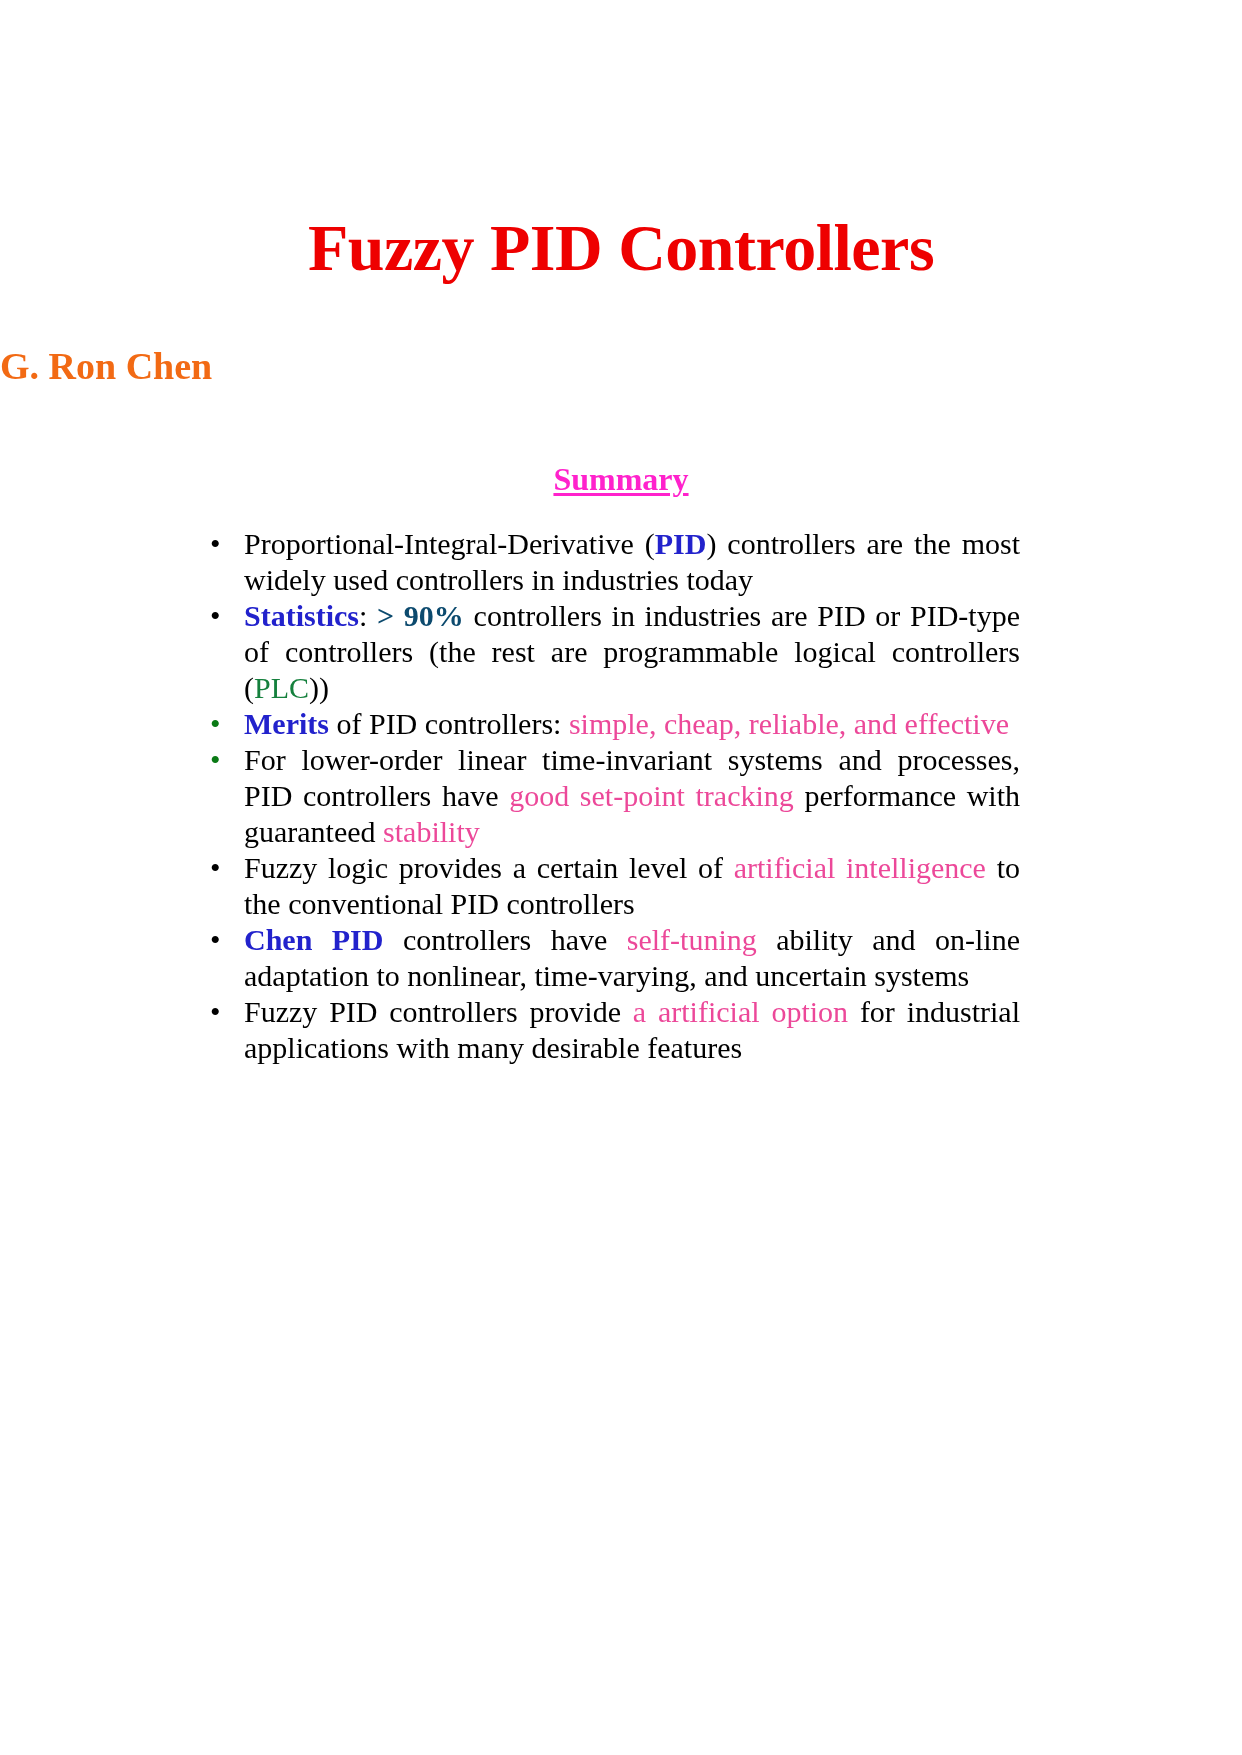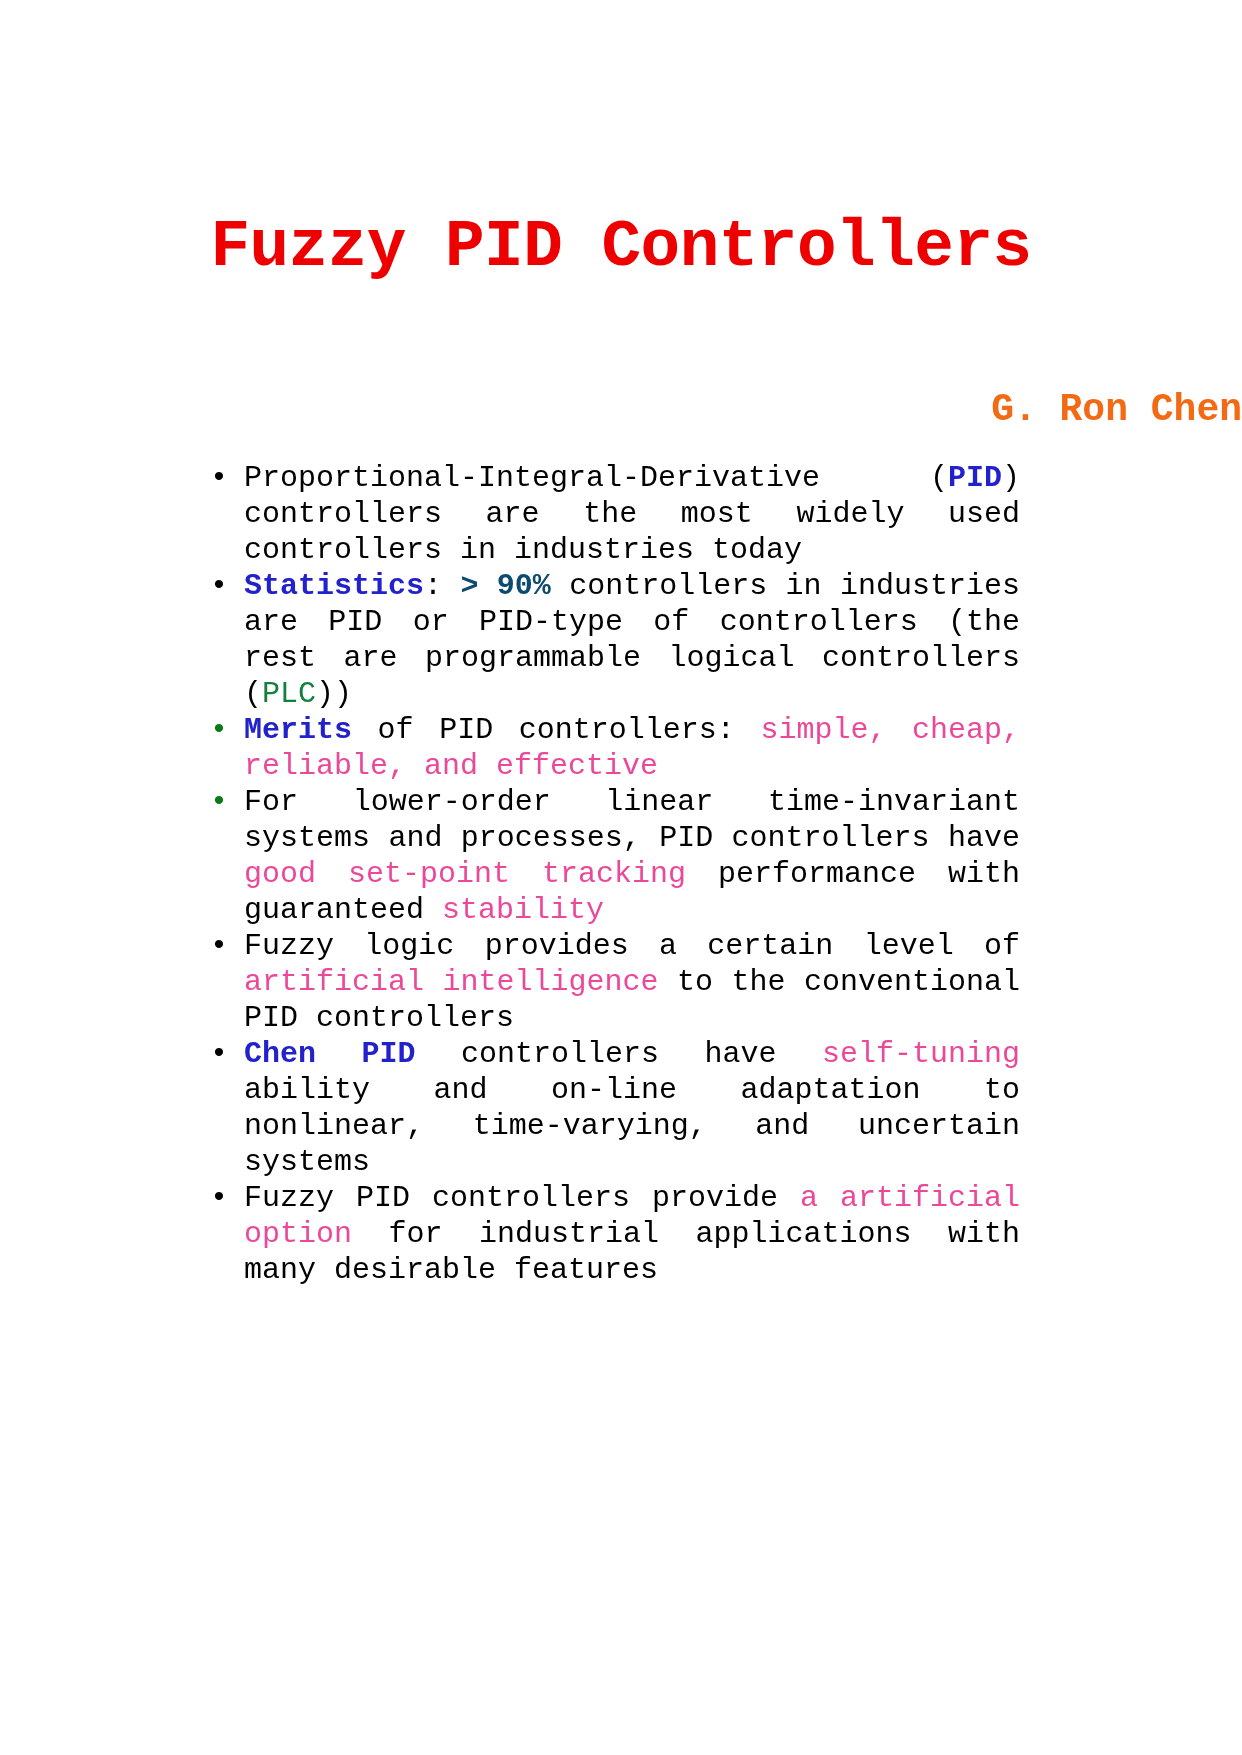--- a/index.html
+++ b/index.html
@@ -13,41 +13,40 @@
     font-family: "Liberation Serif", "DejaVu Serif", serif;
     color: #000000;
     overflow: hidden;
   }
   .page {
     position: relative;
     width: 1242px;
     height: 1755px;
     background: #ffffff;
     box-sizing: border-box;
-    font-family: Liberation Mono, monospace;
   }
 
   
   .title-block {
     padding-top: 196px;
     text-align: center;
   }
   .title-line {
     color: #ee0000;
     font-weight: bold;
     font-size: 66px;
     line-height: 104px;
     letter-spacing: -0.5px;
     white-space: nowrap;
   }
 
   
   .author-block {
-    margin-top: 88px;
-    text-align: right;
+    margin-top: 44px;
+    text-align: left;
   }
   .author-name {
     color: #f26a14;
     font-weight: bold;
     font-size: 38px;
     line-height: 44px;
   }
 
   
   .lecture-block {
@@ -115,20 +114,23 @@
 
   <div class="title-block">
     <div class="title-line">Fuzzy PID Controllers</div>
   </div>
 
   <div class="author-block">
     <div class="author-name">G. Ron Chen</div>
   </div>
 
 
+  <div class="summary-heading-wrap">
+    <span class="summary-heading">Summary</span>
+  </div>
 
   <ul class="summary-list" id="summary-list">
       <li class="summary-item"><span class="marker marker-black">•</span><span class="t-black">Proportional-Integral-Derivative (</span><span class="t-blue">PID</span><span class="t-black">) controllers are the most widely used controllers in industries today</span></li>
       <li class="summary-item"><span class="marker marker-black">•</span><span class="t-blue">Statistics</span><span class="t-black">: </span><span class="t-red">&gt; 90%</span><span class="t-black"> controllers in industries are PID or PID-type of controllers (the rest are programmable logical controllers (</span><span class="t-blue-n">PLC</span><span class="t-black">))</span></li>
       <li class="summary-item"><span class="marker marker-green">•</span><span class="t-blue">Merits</span><span class="t-black"> of PID controllers: </span><span class="t-green">simple, cheap, reliable, and effective</span></li>
       <li class="summary-item"><span class="marker marker-green">•</span><span class="t-black">For lower-order linear time-invariant systems and processes, PID controllers have </span><span class="t-green">good set-point tracking</span><span class="t-black"> performance with guaranteed </span><span class="t-green">stability</span></li>
       <li class="summary-item"><span class="marker marker-black">•</span><span class="t-black">Fuzzy logic provides a certain level of </span><span class="t-green">artificial intelligence</span><span class="t-black"> to the conventional PID controllers</span></li>
       <li class="summary-item"><span class="marker marker-black">•</span><span class="t-blue">Chen PID</span><span class="t-black"> controllers have </span><span class="t-green">self-tuning</span><span class="t-black"> ability and on-line adaptation to nonlinear, time-varying, and uncertain systems</span></li>
       <li class="summary-item"><span class="marker marker-black">•</span><span class="t-black">Fuzzy PID controllers provide </span><span class="t-green">a artificial option</span><span class="t-black"> for industrial applications with many desirable features</span></li>
     </ul>

